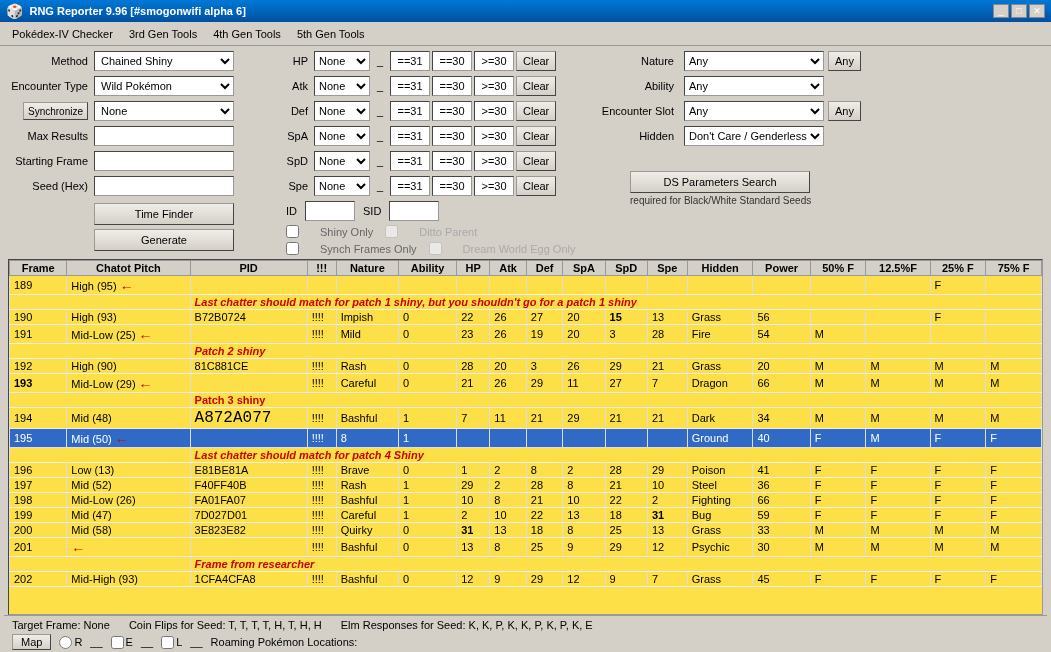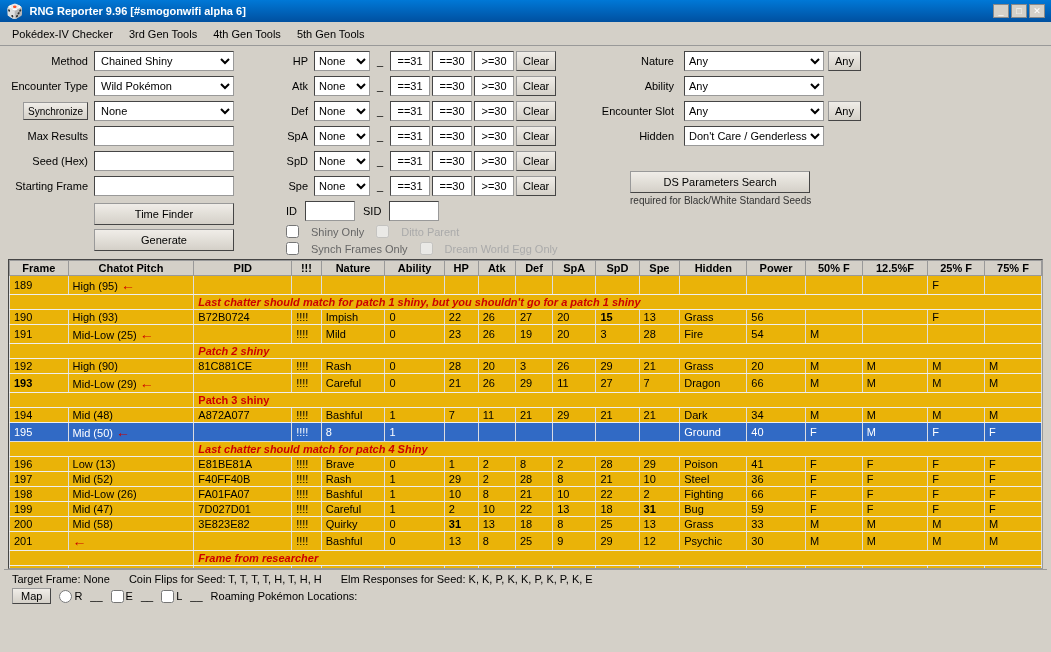--- a/index.html
+++ b/index.html
@@ -176,21 +176,21 @@
     .checkbox-row {
       display: flex;
       align-items: center;
       gap: 12px;
       margin-top: 4px;
       margin-left: 4px;
     }
     .checkbox-item {
       display: flex;
       align-items: center;
-      gap: 12px;
+      gap: 21px;
       font-size: 11px;
       color: #666;
       justify-content: space-between;
     }
 
     .right-panel {
       flex: 0 0 280px;
     }
     .nature-row {
       display: flex;
@@ -226,23 +226,23 @@
     }
     .ds-note {
       margin-left: 40px;
       font-size: 10px;
       color: #333;
     }
 
     
     .table-container {
       border: 1px inset #999;
-      background: #eab308;
+      background: #fde047;
       overflow-y: scroll;
-      height: 310px;
+      height: 356px;
       margin: 0 4px;
     }
     table {
       width: 100%;
       border-collapse: collapse;
       font-size: 11px;
     }
     thead th {
       background: #d4d0c8;
       border: 1px solid #999;
@@ -325,25 +325,25 @@
         </span>
         <select class="form-control" style="width:140px;">
           <option>None</option>
         </select>
       </div>
       <div class="form-row">
         <span class="form-label">Max Results</span>
         <input class="form-control" type="text" style="">
       </div>
       <div class="form-row">
+        <span class="form-label">Starting Frame</span>
+        <input class="form-control" type="text" style="">
+      </div>
+      <div class="form-row">
         <span class="form-label">Seed (Hex)</span>
-        <input class="form-control" type="text" style="">
-      </div>
-      <div class="form-row">
-        <span class="form-label">Starting Frame</span>
         <input class="form-control" type="text" style="">
       </div>
       <div style="margin-top:4px;">
         <button class="btn time-finder-btn" style="width:140px;">Time Finder</button>
       </div>
       <div>
         <button class="btn generate-btn">Generate</button>
       </div>
     </div>
 
@@ -597,21 +597,21 @@
             <td style="padding: 1px 4px; font-size: 11px; white-space: nowrap; border-bottom: 1px solid rgb(238, 238, 238);">M</td>
             <td style="padding: 1px 4px; font-size: 11px; white-space: nowrap; border-bottom: 1px solid rgb(238, 238, 238);">M</td>
           </tr>
           <tr>
             <td colspan="2" style="border-bottom: 1px solid rgb(238, 238, 238);"></td>
             <td colspan="16" style="color: rgb(204, 0, 0); font-weight: bold; font-size: 11px; border-bottom: 1px solid rgb(238, 238, 238);">Patch 3 shiny</td>
           </tr>
           <tr>
             <td style="padding: 1px 4px; font-size: 11px; white-space: nowrap; border-bottom: 1px solid rgb(238, 238, 238);">194</td>
             <td style="padding: 1px 4px; font-size: 11px; white-space: nowrap; border-bottom: 1px solid rgb(238, 238, 238);">Mid (48)</td>
-            <td style="padding: 1px 4px; font-size: 11px; white-space: nowrap; border-bottom: 1px solid rgb(238, 238, 238);">A872A077</td>
+            <td style="padding: 1px 4px; font-size: 16px; white-space: nowrap; border-bottom: 1px solid rgb(238, 238, 238); font-family: Liberation Mono, monospace;">A872A077</td>
             <td style="padding: 1px 4px; font-size: 11px; white-space: nowrap; border-bottom: 1px solid rgb(238, 238, 238);">!!!!</td>
             <td style="padding: 1px 4px; font-size: 11px; white-space: nowrap; border-bottom: 1px solid rgb(238, 238, 238);">Bashful</td>
             <td style="padding: 1px 4px; font-size: 11px; white-space: nowrap; border-bottom: 1px solid rgb(238, 238, 238);">1</td>
             <td style="padding: 1px 4px; font-size: 11px; white-space: nowrap; border-bottom: 1px solid rgb(238, 238, 238);">7</td>
             <td style="padding: 1px 4px; font-size: 11px; white-space: nowrap; border-bottom: 1px solid rgb(238, 238, 238);">11</td>
             <td style="padding: 1px 4px; font-size: 11px; white-space: nowrap; border-bottom: 1px solid rgb(238, 238, 238);">21</td>
             <td style="padding: 1px 4px; font-size: 11px; white-space: nowrap; border-bottom: 1px solid rgb(238, 238, 238);">29</td>
             <td style="padding: 1px 4px; font-size: 11px; white-space: nowrap; border-bottom: 1px solid rgb(238, 238, 238);">21</td>
             <td style="padding: 1px 4px; font-size: 11px; white-space: nowrap; border-bottom: 1px solid rgb(238, 238, 238);">21</td>
             <td style="padding: 1px 4px; font-size: 11px; white-space: nowrap; border-bottom: 1px solid rgb(238, 238, 238);">Dark</td>

